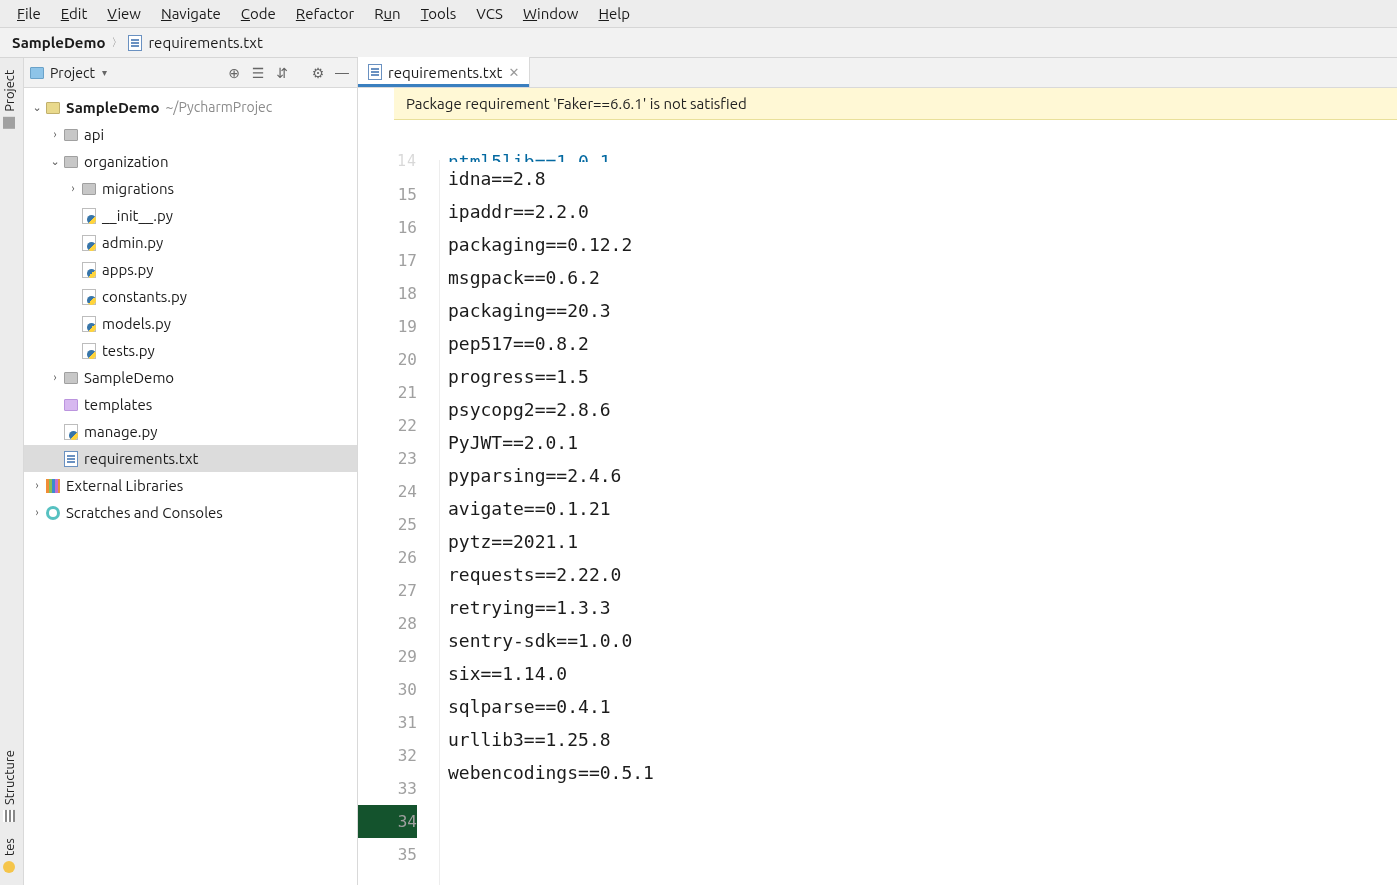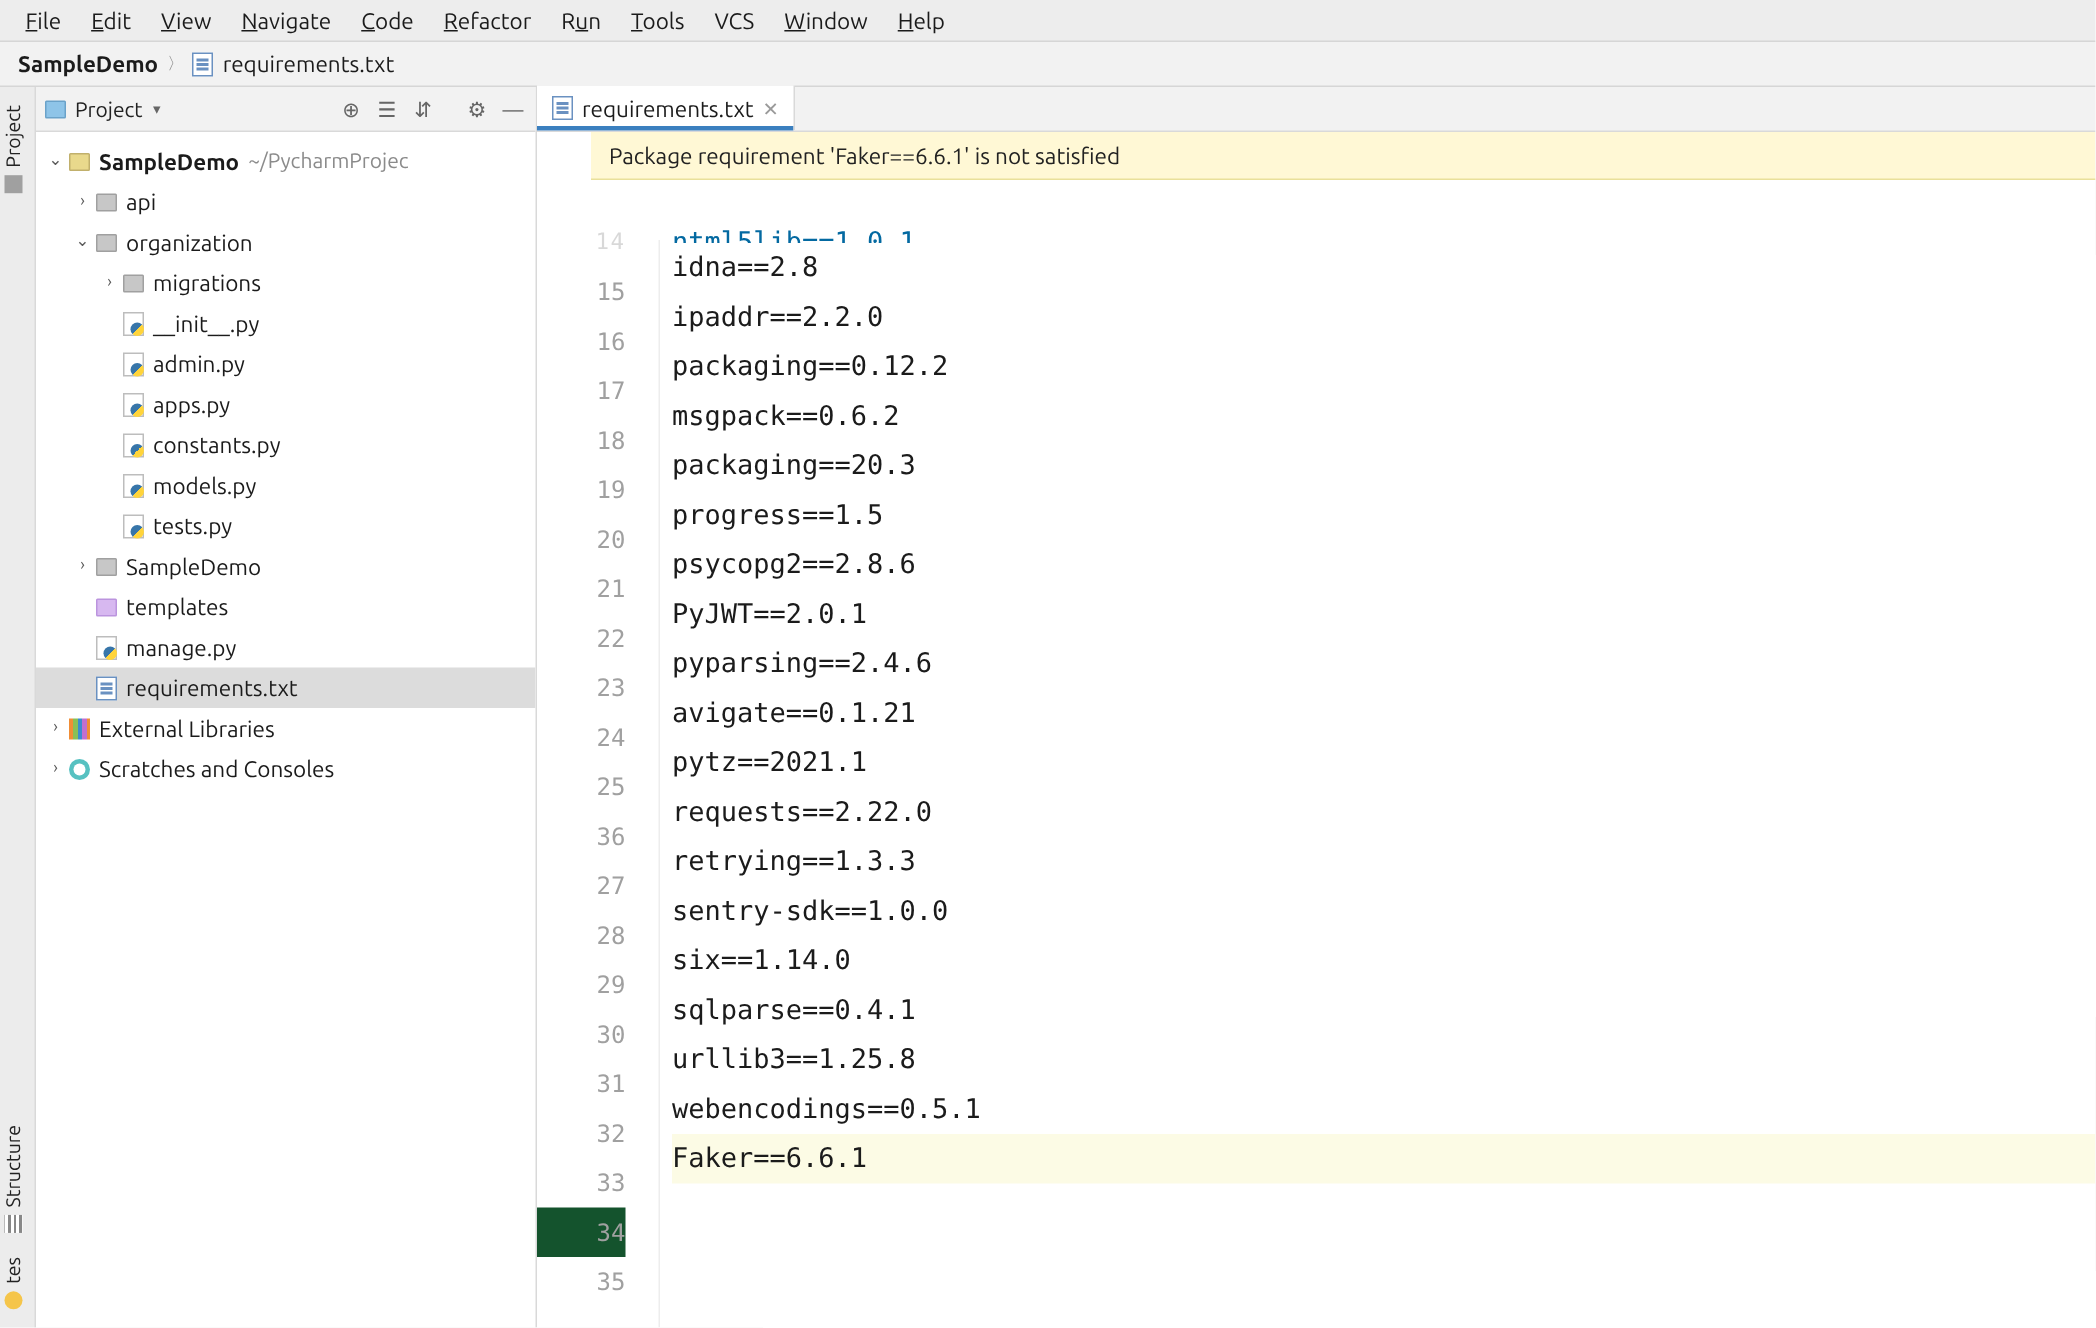--- a/index.html
+++ b/index.html
@@ -353,49 +353,49 @@
           <div>16</div>
           <div>17</div>
           <div>18</div>
           <div>19</div>
           <div>20</div>
           <div>21</div>
           <div>22</div>
           <div>23</div>
           <div>24</div>
           <div>25</div>
-          <div>36</div>
+          <div>26</div>
           <div>27</div>
           <div>28</div>
           <div>29</div>
           <div>30</div>
           <div>31</div>
           <div>32</div>
           <div>33</div>
           <div class="caret-ln">34</div>
           <div>35</div>
         </div>
       <div class="codecol" id="codecol">
           <div class="cut">ntml5lib==1.0.1</div>
           <div class="line">idna==2.8</div>
           <div class="line">ipaddr==2.2.0</div>
           <div class="line">packaging==0.12.2</div>
           <div class="line">msgpack==0.6.2</div>
           <div class="line">packaging==20.3</div>
+          <div class="line">pep517==0.8.2</div>
           <div class="line">progress==1.5</div>
           <div class="line">psycopg2==2.8.6</div>
           <div class="line">PyJWT==2.0.1</div>
           <div class="line">pyparsing==2.4.6</div>
           <div class="line">avigate==0.1.21</div>
           <div class="line">pytz==2021.1</div>
           <div class="line">requests==2.22.0</div>
           <div class="line">retrying==1.3.3</div>
           <div class="line">sentry-sdk==1.0.0</div>
           <div class="line">six==1.14.0</div>
           <div class="line">sqlparse==0.4.1</div>
           <div class="line">urllib3==1.25.8</div>
           <div class="line">webencodings==0.5.1</div>
-          <div class="line caret-line">Faker==6.6.1</div>
           <div class="line"></div>
         </div>
     </div>
   </div>
 </div>
 
 </body></html>

